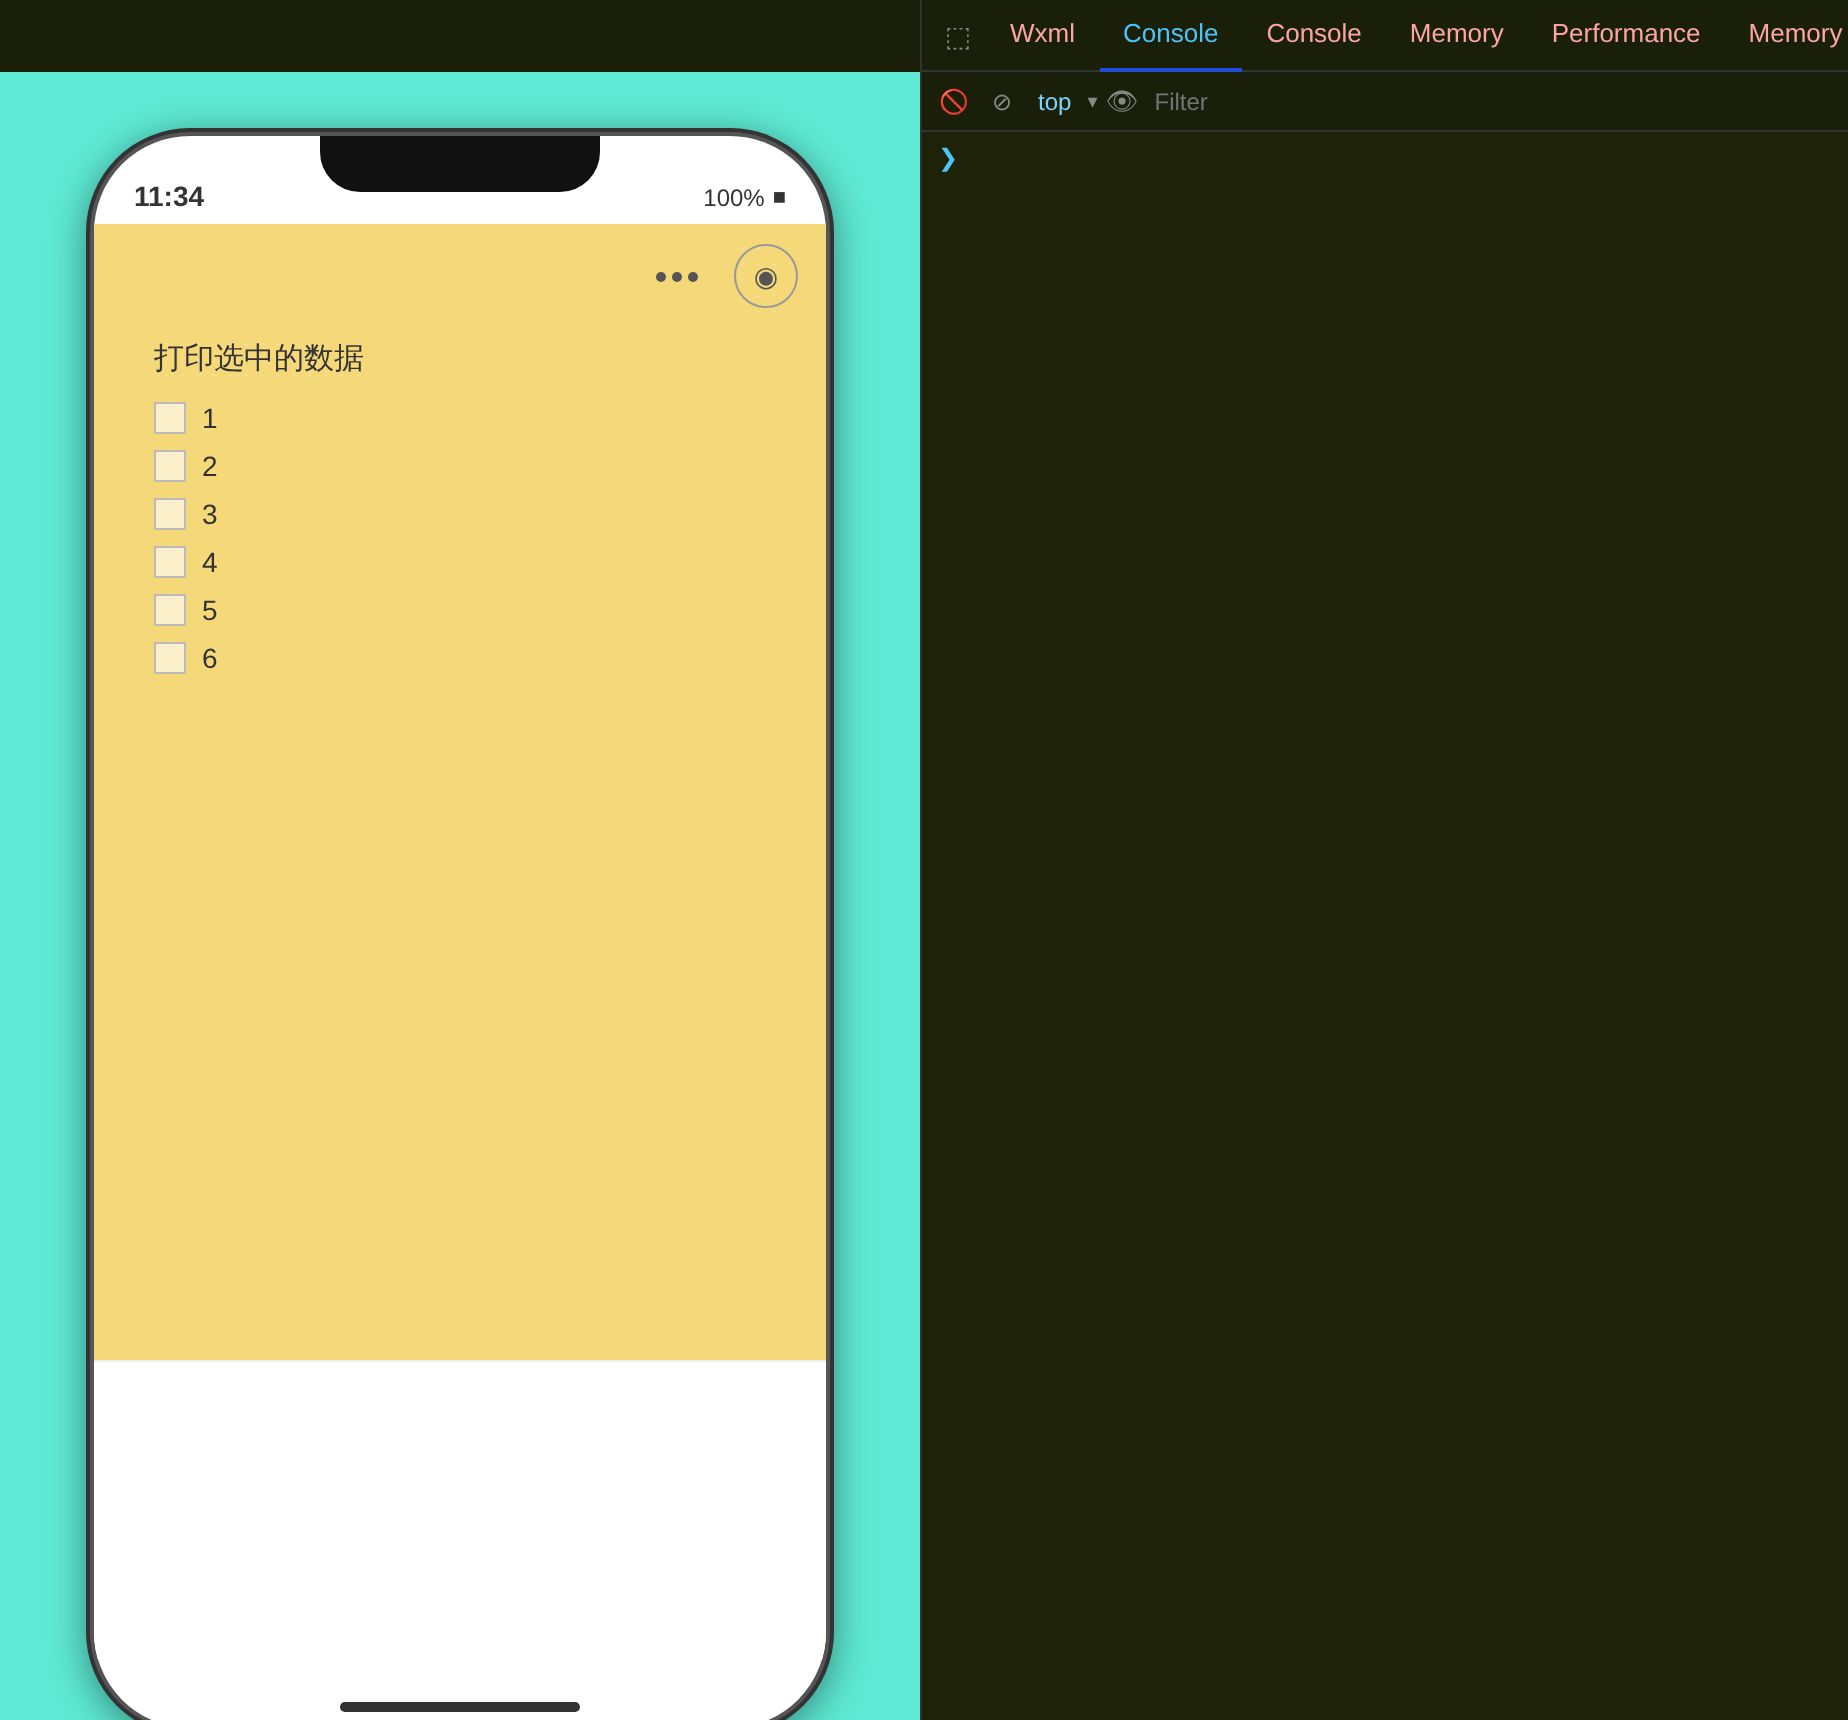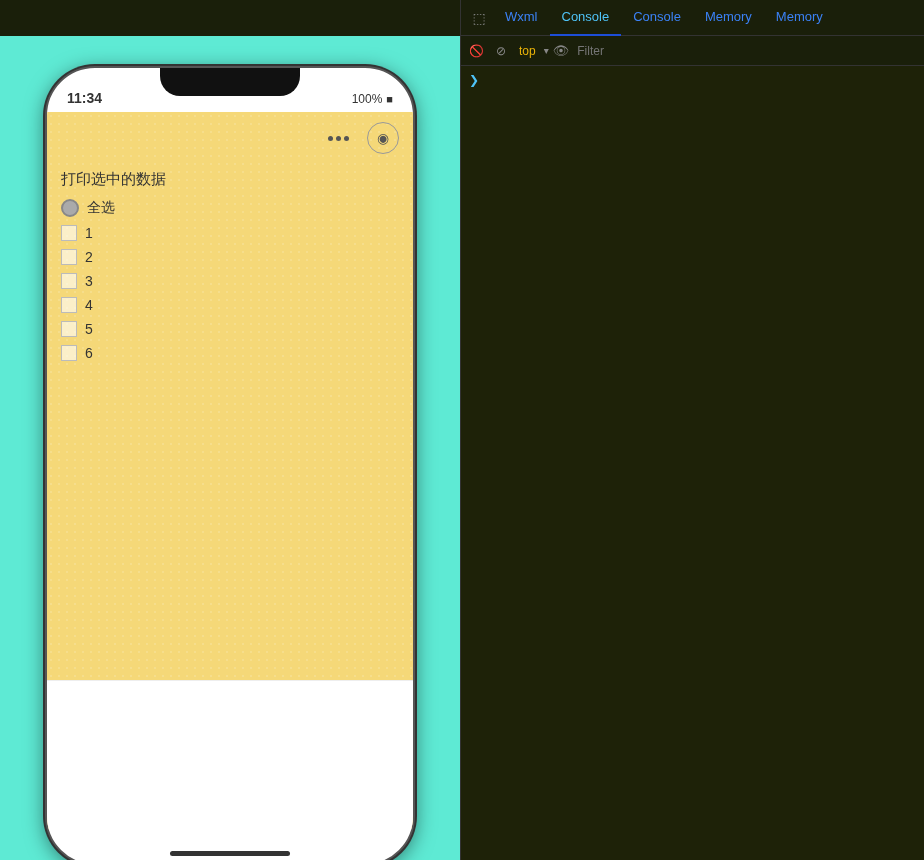--- a/index.html
+++ b/index.html
@@ -128,21 +128,21 @@
 
     .dot {
       width: 5px;
       height: 5px;
       border-radius: 50%;
       background: #555;
     }
 
     
     .app-content {
-      padding: 10px 14px;
+      padding: 10px 30px;
     }
 
     .title-text {
       font-size: 15px;
       color: #333;
       margin-bottom: 10px;
     }
 
     .select-all-row {
       display: flex;
@@ -239,21 +239,21 @@
       font-size: 14px;
       cursor: pointer;
     }
 
     .tab-item {
       padding: 0 12px;
       height: 36px;
       display: flex;
       align-items: center;
       font-size: 13px;
-      color: #3b82f6;
+      color: #fca5a5;
       cursor: pointer;
       border-bottom: 2px solid transparent;
     }
 
     .tab-item.active {
       color: #4fc3f7;
       border-bottom: 2px solid #1d4ed8;
     }
 
     
@@ -273,21 +273,21 @@
       display: flex;
       align-items: center;
       justify-content: center;
       color: #888;
       font-size: 12px;
       cursor: pointer;
     }
 
     .console-select {
       background: transparent;
-      color: #eab308;
+      color: #7dd3fc;
       border: none;
       font-size: 12px;
       cursor: pointer;
       padding: 0 4px;
     }
 
     .console-chevron {
       color: #888;
       font-size: 10px;
     }
@@ -346,24 +346,20 @@
           <div class="dot"></div>
         </div>
         <div class="toolbar-btn">
           <span>◉</span>
         </div>
       </div>
 
       <div class="app-content">
         <div class="title-text">打印选中的数据</div>
 
-        <div class="select-all-row">
-          <div class="radio-checked"></div>
-          <span class="select-all-label">全选</span>
-        </div>
 
         <div class="checkbox-item">
           <div class="checkbox"></div>
           <span class="item-label">1</span>
         </div>
         <div class="checkbox-item">
           <div class="checkbox"></div>
           <span class="item-label">2</span>
         </div>
         <div class="checkbox-item">
@@ -392,20 +388,21 @@
 </div>
 
 <div class="right-panel">
 
   <div class="devtools-tabs">
     <div class="tab-icon">⬚</div>
     <div class="tab-item">Wxml</div>
     <div class="tab-item active">Console</div>
     <div class="tab-item">Console</div>
     <div class="tab-item">Memory</div>
+    <div class="tab-item">Performance</div>
     <div class="tab-item">Memory</div>
 
   </div>
 
   <div class="console-toolbar">
     <div class="console-icon">🚫</div>
     <div class="console-icon">⊘</div>
     <span class="console-select">top</span>
     <span class="console-chevron">▾</span>
     <div class="console-eye">👁</div>

